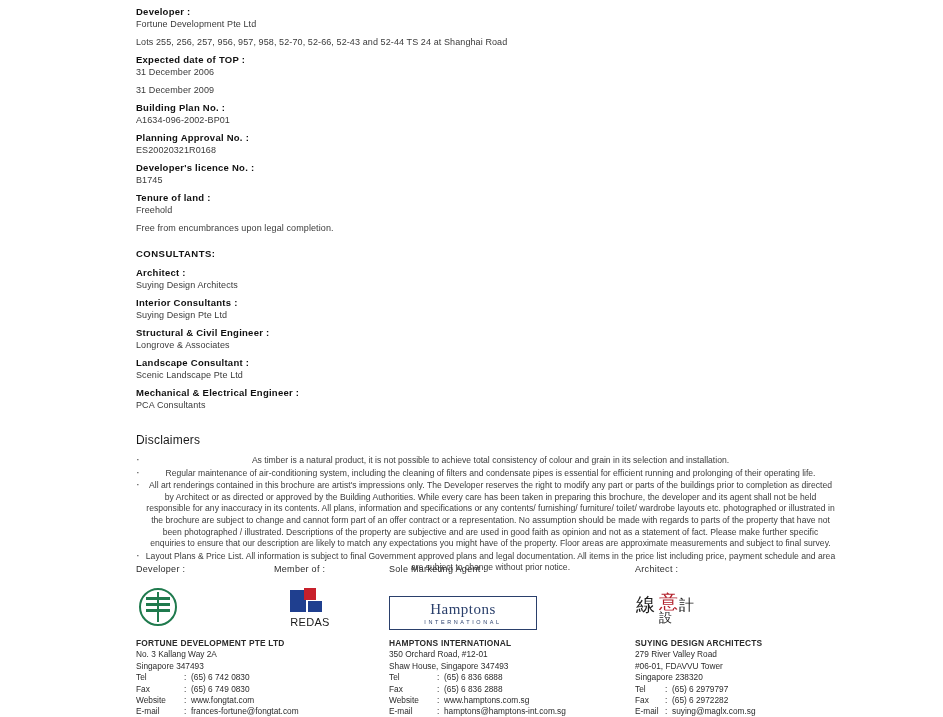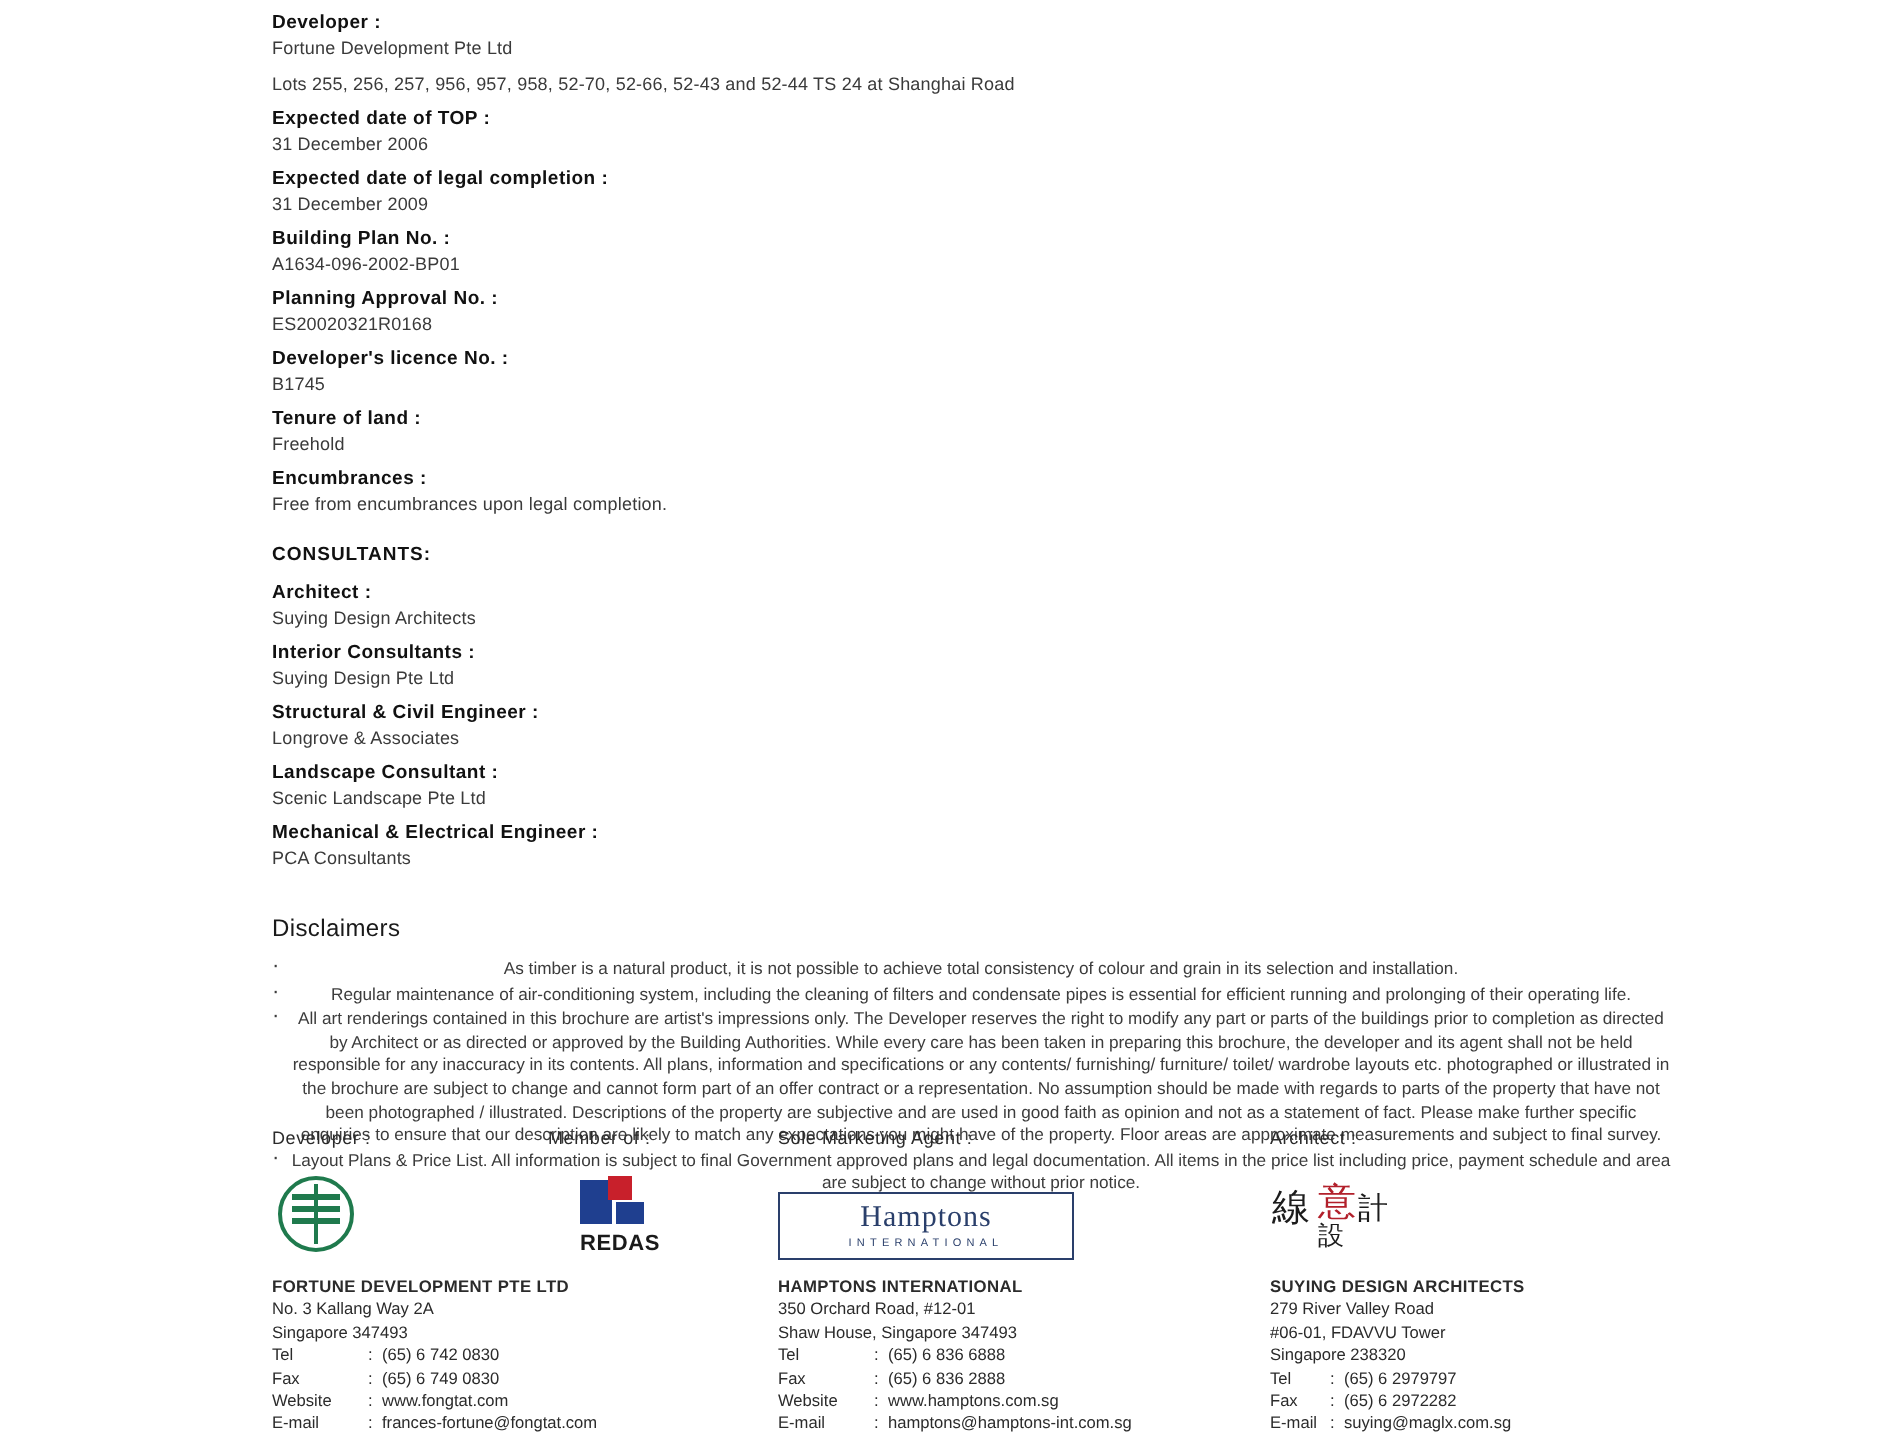--- a/index.html
+++ b/index.html
@@ -169,21 +169,21 @@
     left: 18px; top: 13px;
     width: 14px; height: 11px;
     background: #1f3f8f;
   }
   .logo-redas .word {
     position: absolute;
     left: 0; top: 28px;
     width: 72px;
     text-align: center;
     font-size: 11px;
-    font-weight: bold;
+    font-weight: normal;
     color: #1a1a1a;
     letter-spacing: 0.3px;
   }
 
   
   .logo-hamptons {
     width: 148px; height: 34px;
     border: 1.5px solid #2a3f6b;
     box-sizing: border-box;
     background: #fff;
@@ -258,41 +258,39 @@
         <div class="spec-value">Fortune Development Pte Ltd</div>
       </div>
       <div class="spec-block">
         <div class="spec-value">Lots 255, 256, 257, 956, 957, 958, 52-70, 52-66, 52-43 and 52-44 TS 24 at Shanghai Road</div>
       </div>
       <div class="spec-block">
         <div class="spec-label">Expected date of TOP :</div>
         <div class="spec-value">31 December 2006</div>
       </div>
       <div class="spec-block">
-        <div class="spec-label">Expected date of legal completion :</div>
         <div class="spec-value">31 December 2009</div>
       </div>
       <div class="spec-block">
         <div class="spec-label">Building Plan No. :</div>
         <div class="spec-value">A1634-096-2002-BP01</div>
       </div>
       <div class="spec-block">
         <div class="spec-label">Planning Approval No. :</div>
         <div class="spec-value">ES20020321R0168</div>
       </div>
       <div class="spec-block">
         <div class="spec-label">Developer's licence No. :</div>
         <div class="spec-value">B1745</div>
       </div>
       <div class="spec-block">
         <div class="spec-label">Tenure of land :</div>
         <div class="spec-value">Freehold</div>
       </div>
       <div class="spec-block">
-        <div class="spec-label">Encumbrances :</div>
         <div class="spec-value">Free from encumbrances upon legal completion.</div>
       </div>
     </div>
 
     <div class="section-heading">CONSULTANTS:</div>
 
     <div>
       <div class="spec-block">
         <div class="spec-label">Architect :</div>
         <div class="spec-value">Suying Design Architects</div>

